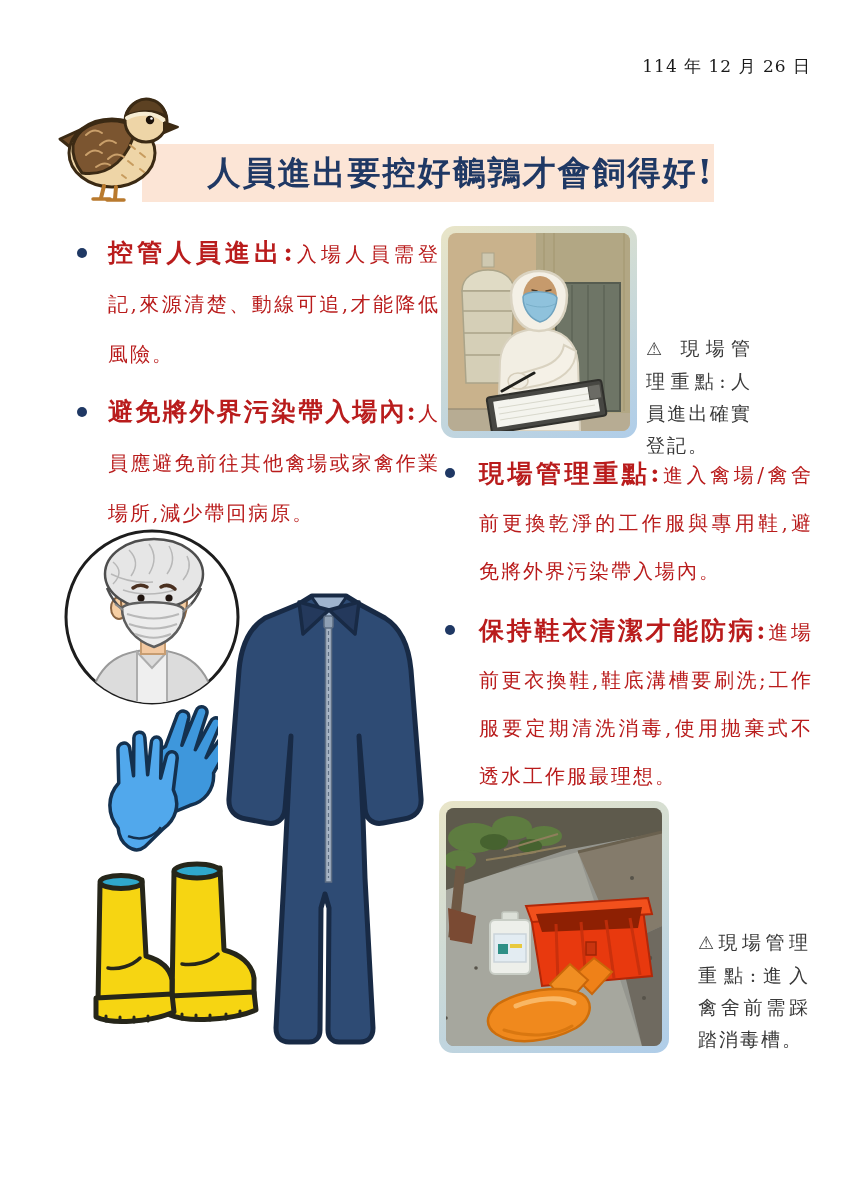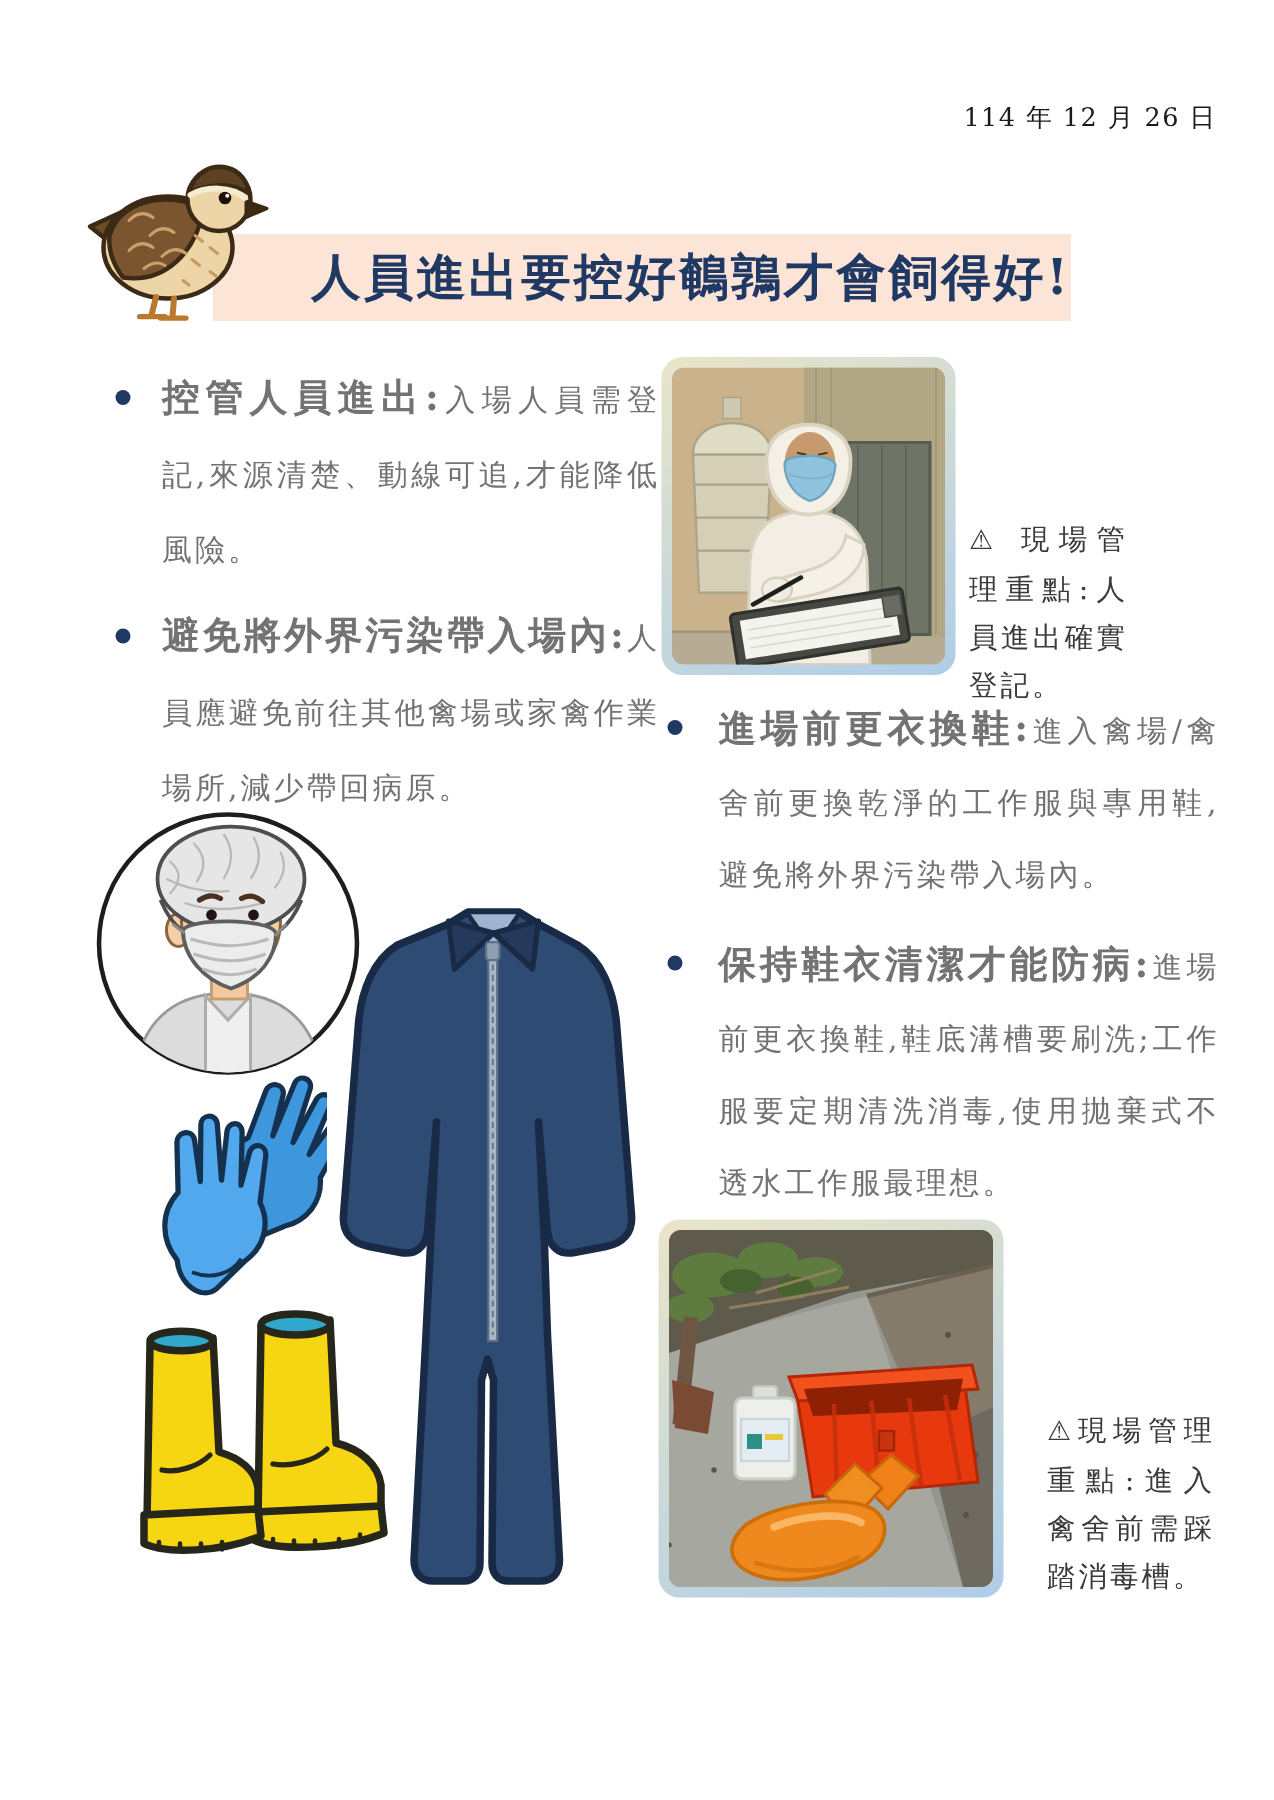--- a/index.html
+++ b/index.html
@@ -1,35 +1,35 @@
 <!DOCTYPE html>
 <html><head>
 <meta charset="utf-8">
 <style>
   * { margin:0; padding:0; box-sizing:border-box; }
   html,body { background:#ffffff; }
   body { font-family:"DejaVu Serif","Liberation Serif",serif; }
   .page {
-    position:relative; width:849px; height:1064px; margin:12px auto;
+    position:relative; width:849px; height:1064px; margin:0 auto;
     background:#ffffff; overflow:hidden;text-decoration:underline;
   }
   .date {
     position:absolute; top:55px; right:38px;
     font-size:17px; letter-spacing:1px; color:#1a1a1a;
   }
   .banner {
     position:absolute; left:142px; top:144px; width:572px; height:58px;
     background:#FCE5D6; display:flex; align-items:center;
   }
   .banner-text {
     width:100%; text-align:right; font-weight:bold; font-size:33px;
     letter-spacing:2px; color:#1F3864; white-space:nowrap;
   }
   .quail-wrap { position:absolute; left:52px; top:83px; width:135px; height:122px; z-index:3; }
-  .col { position:absolute; color:#737373; }
+  .col { position:absolute; color:#b91c1c; }
   .col-left  { left:75px;  top:228px; width:365px; }
   .col-right { left:441px; top:450px; width:372px; }
   .bullet { position:relative; padding-left:33px; font-size:20px; letter-spacing:2px;
             line-height:50px; text-align:justify; margin-bottom:8px; }
   .col-right .bullet { padding-left:38px; line-height:48px; margin-bottom:12px; }
   .bullet .dot { position:absolute; left:2px; top:20px; width:10px; height:10px;
                  border-radius:50%; background:#1F3864; }
   .col-right .bullet .dot { left:4px; top:18px; }
   .bullet .heading { font-weight:bold; font-size:25px; letter-spacing:2px; }
   .photo-frame {
@@ -164,21 +164,21 @@
   </div>
 
   <div class="caption caption-1">
     <span class="warn">⚠</span>
     <span>現場管理重點:人員進出確實登記。</span>
   </div>
 
   <div class="col col-right">
     <div class="bullet">
       <span class="dot"></span>
-      <span class="heading">進場前更衣換鞋:</span><span>進入禽場/禽舍前更換乾淨的工作服與專用鞋,避免將外界污染帶入場內。</span>
+      <span class="heading">現場管理重點:</span><span>進入禽場/禽舍前更換乾淨的工作服與專用鞋,避免將外界污染帶入場內。</span>
     </div>
     <div class="bullet">
       <span class="dot"></span>
       <span class="heading">保持鞋衣清潔才能防病:</span><span>進場前更衣換鞋,鞋底溝槽要刷洗;工作服要定期清洗消毒,使用拋棄式不透水工作服最理想。</span>
     </div>
   </div>
 
   <div class="illus illus-person">
     <svg viewBox="0 0 178 178">
       <defs>

